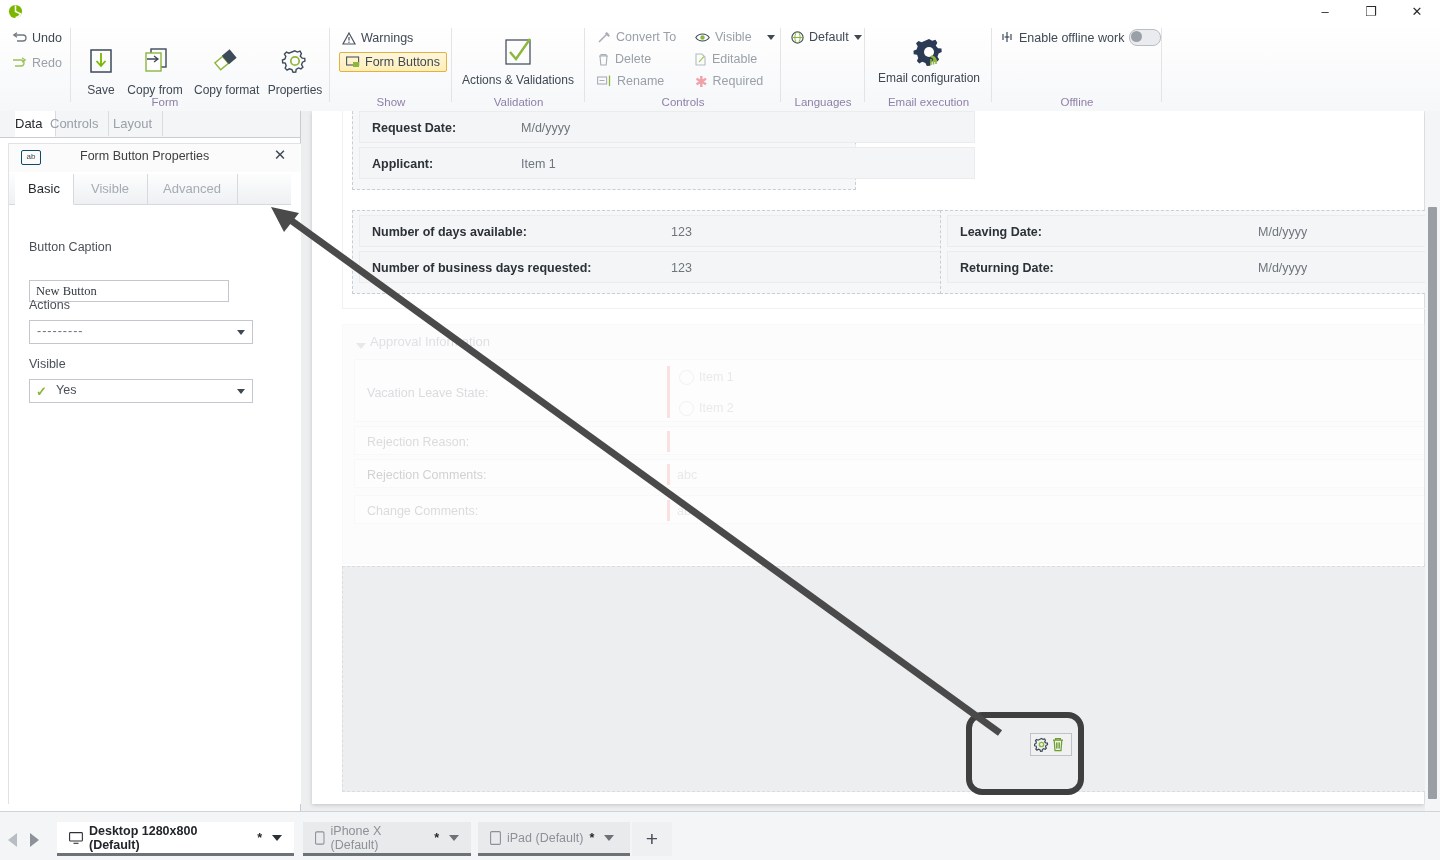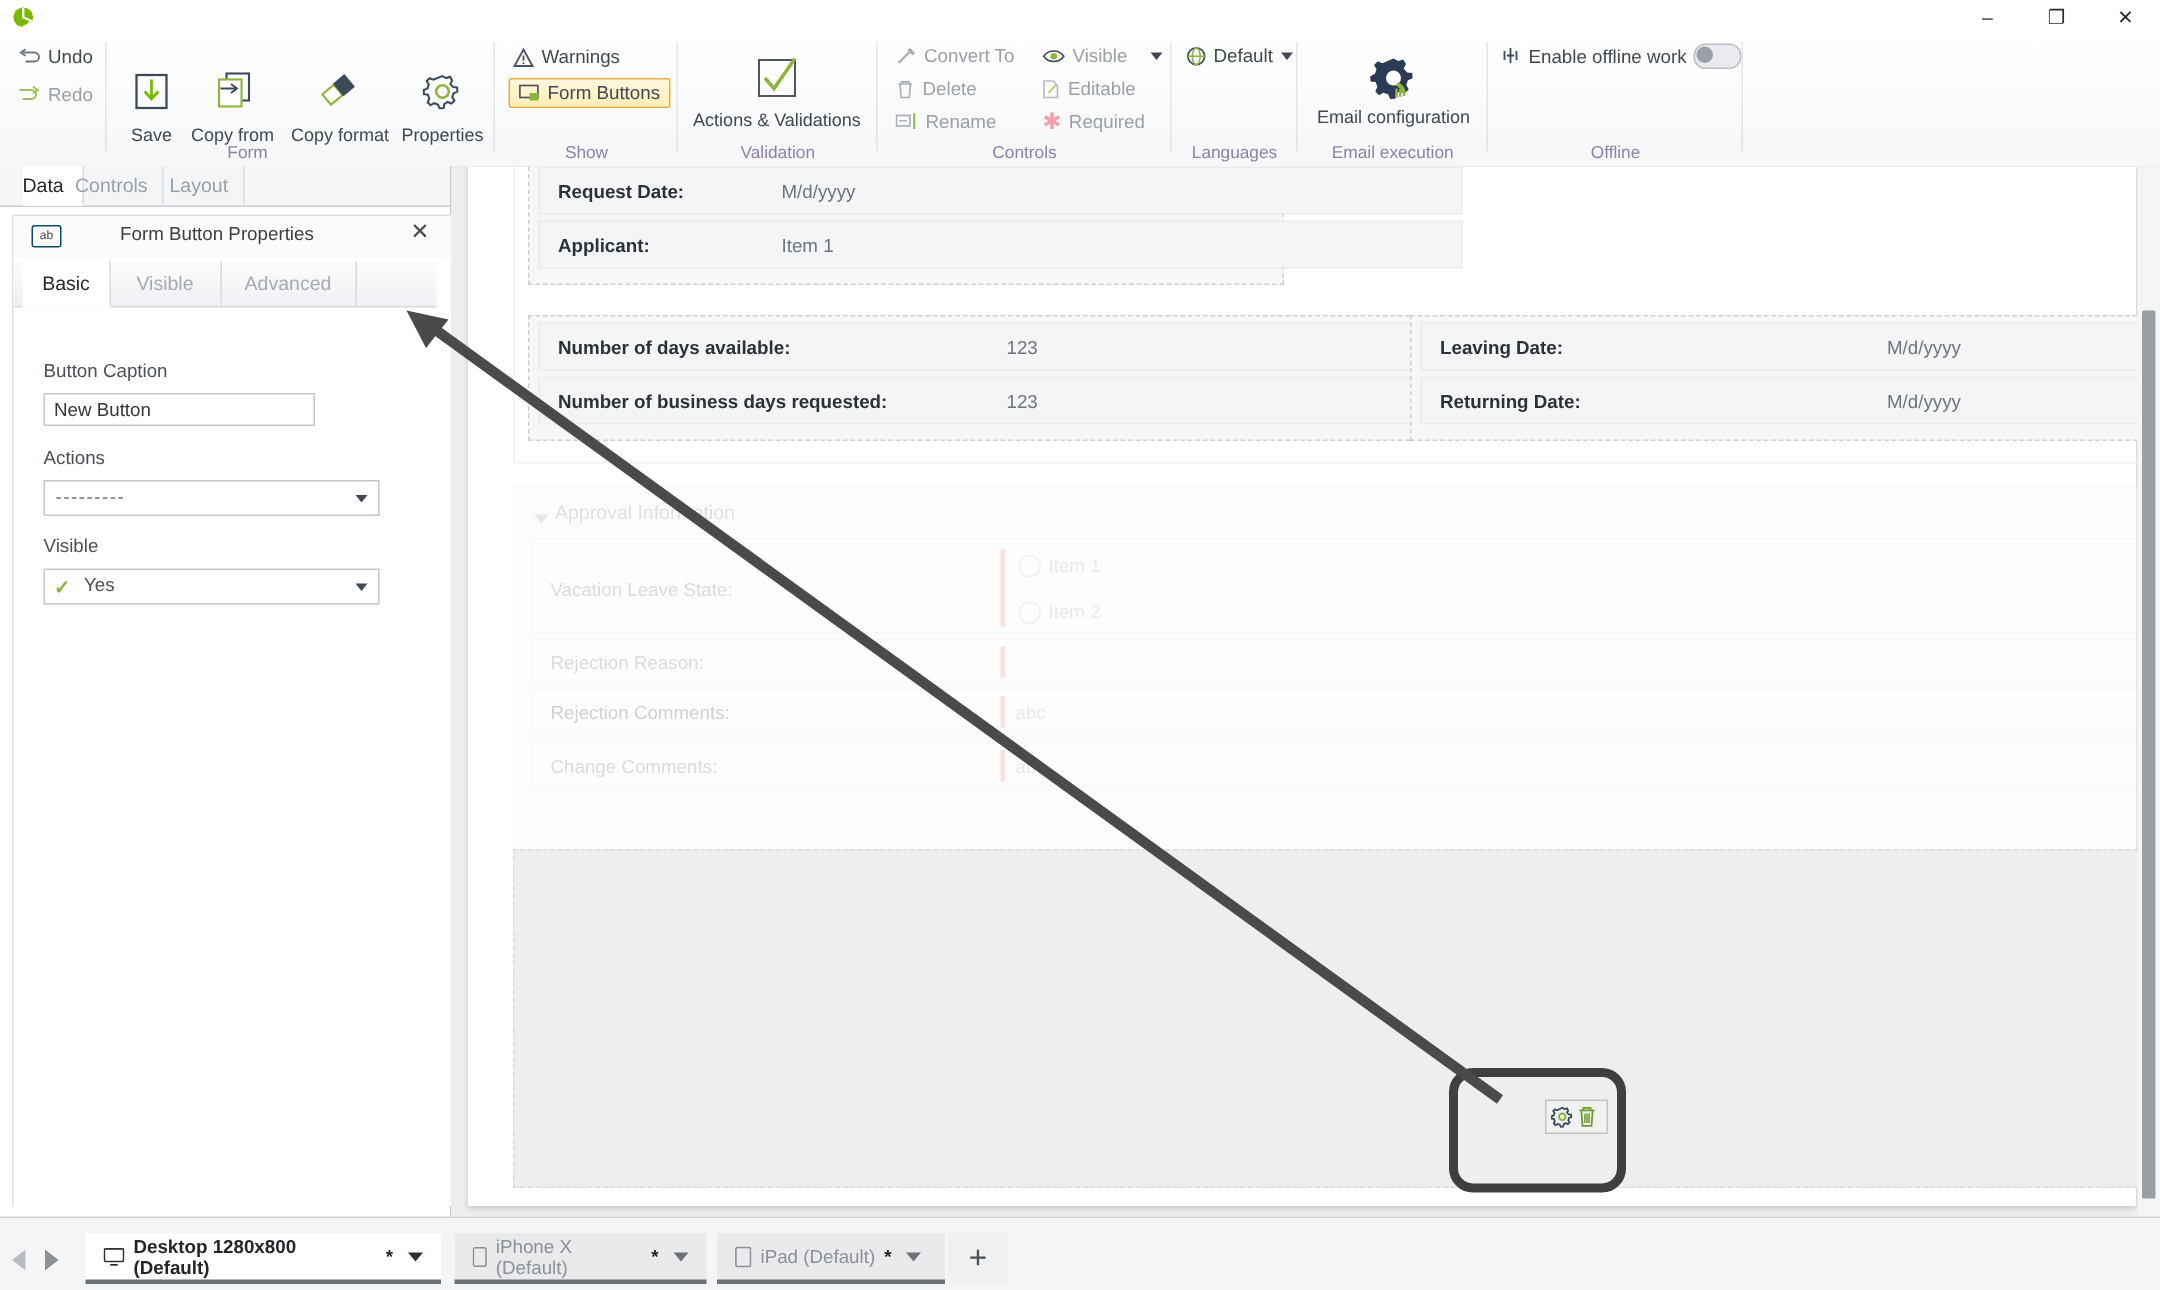--- a/index.html
+++ b/index.html
@@ -326,21 +326,21 @@
         <span class="x">✕</span>
       </div>
 
       <div class="ptabs">
         <div class="ptab active" style="left:6px;width:58px;">Basic</div>
         <div class="ptab" style="left:64px;width:74px;">Visible</div>
         <div class="ptab" style="left:138px;width:90px;">Advanced</div>
       </div>
 
       <div class="fld-label" style="left:20px;top:96px;">Button Caption</div>
-      <input class="fld-input" style="left: 20px; top: 118px; width: 181px;" value="New Button">
+      <input class="fld-input" style="left: 20px; top: 136px; width: 200px; font-family: Liberation Serif, serif;" value="New Button">
 
       <div class="fld-label" style="left:20px;top:154px;">Actions</div>
       <div class="fld-select" style="left:20px;top:176px;width:224px;">
         <span class="val dash">---------</span>
         <span class="arr"></span>
       </div>
 
       <div class="fld-label" style="left:20px;top:213px;">Visible</div>
       <div class="fld-select" style="left:20px;top:235px;width:224px;">
         <span class="chk">✓</span>

